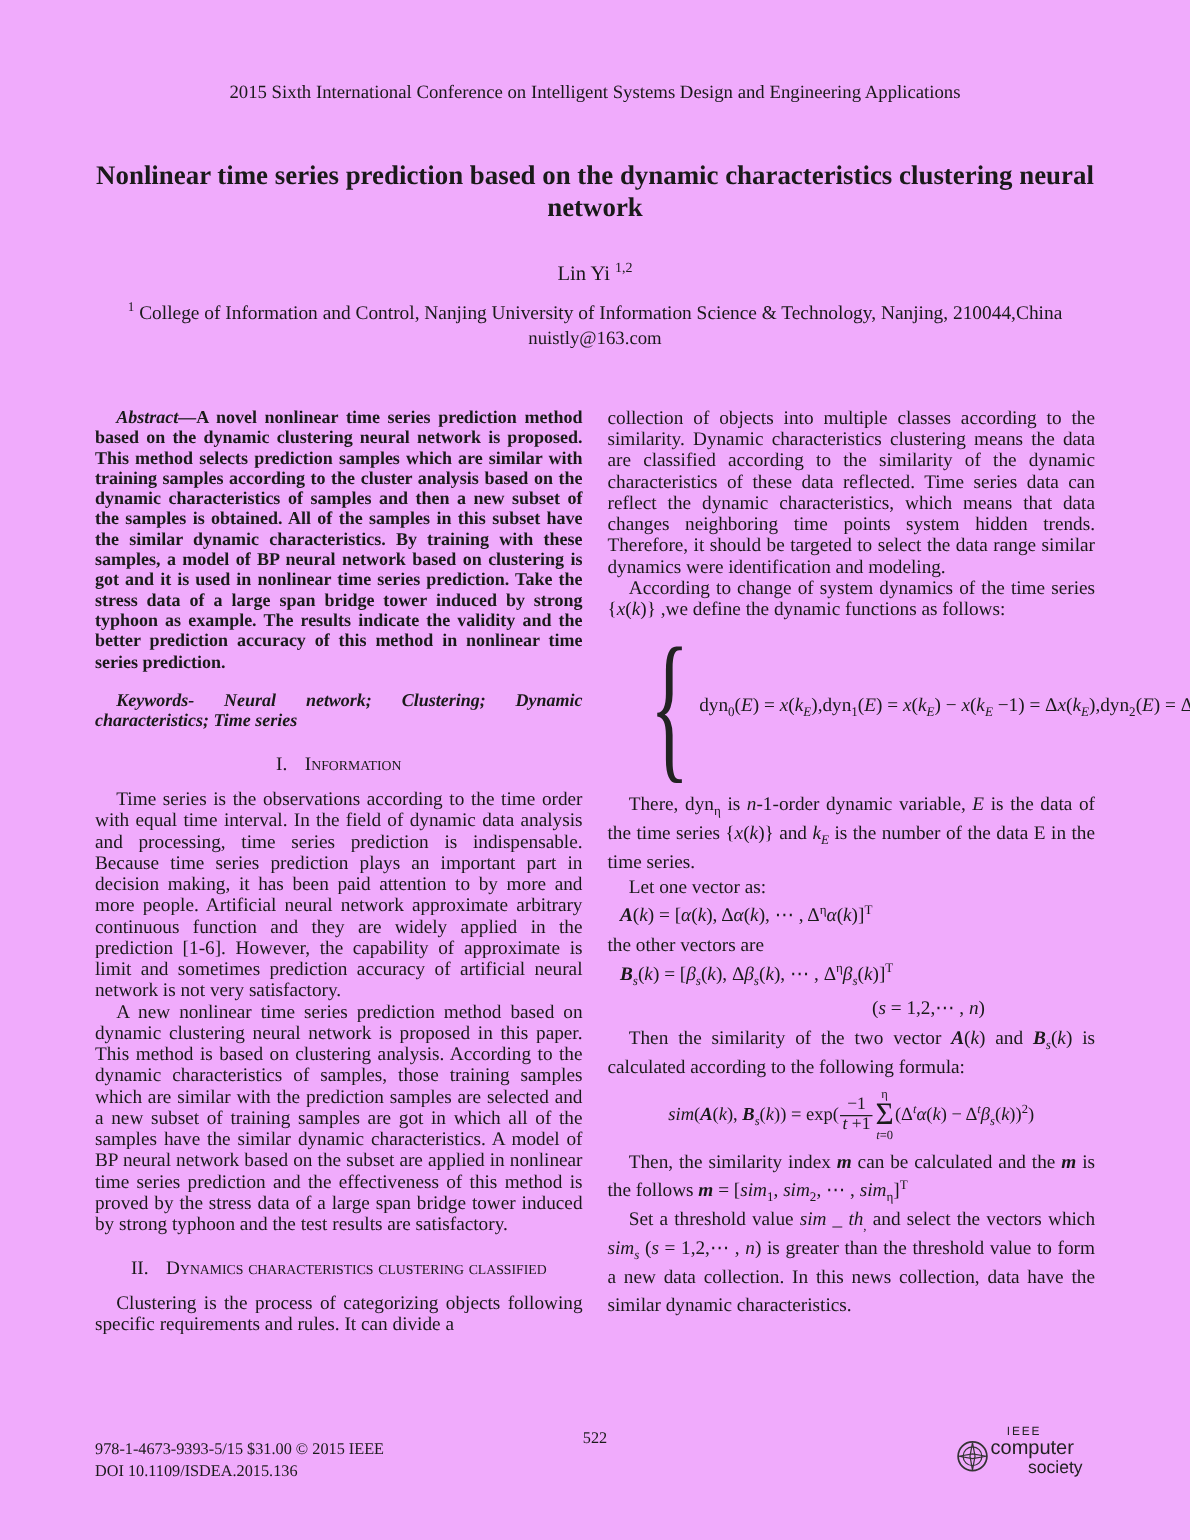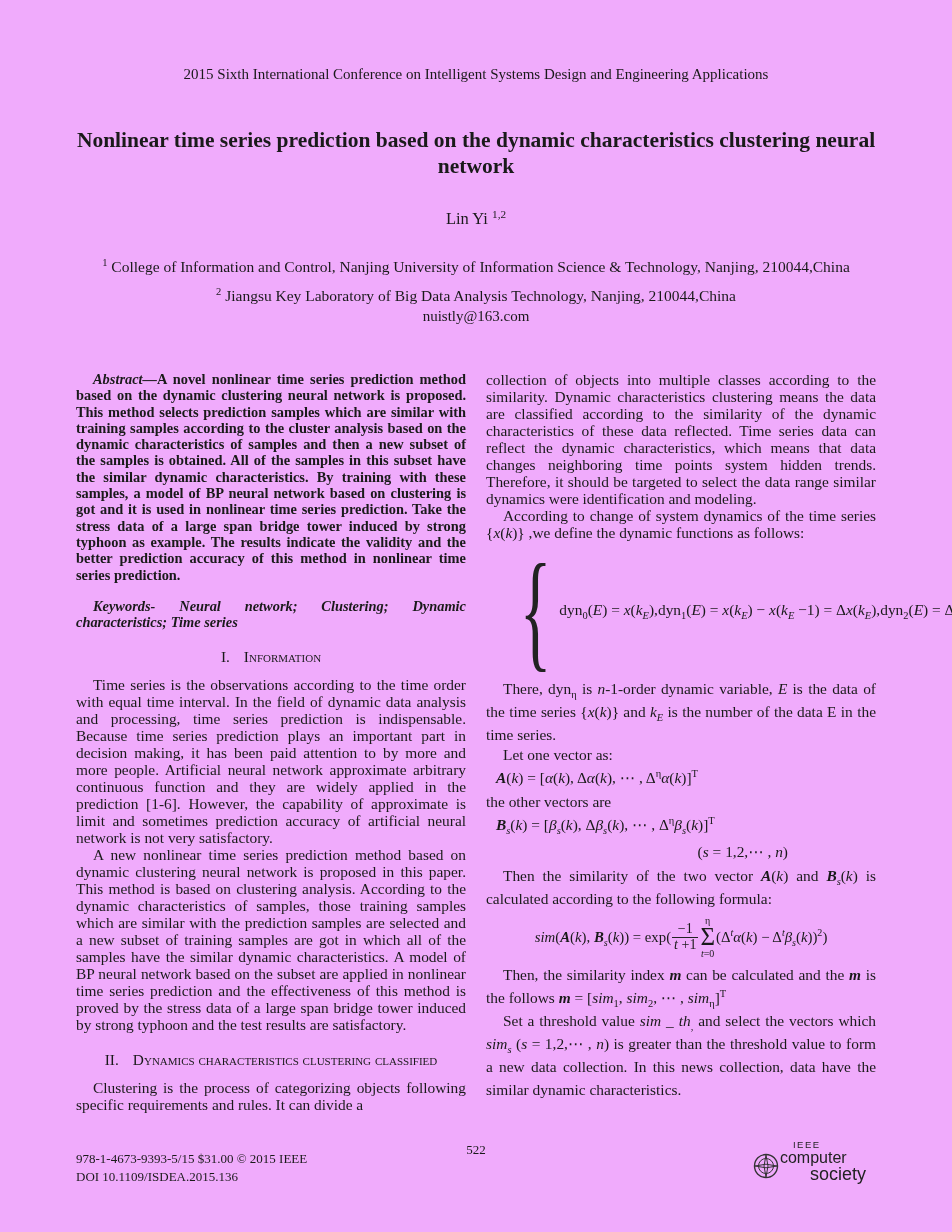--- a/index.html
+++ b/index.html
@@ -21,21 +21,21 @@
   }
   .paper-title{
     margin:44px auto 0;
     max-width:846px;
     text-align:center;
     font-size:21.5px;
     font-weight:bold;
     line-height:26px;
   }
   .author-line{margin-top:30px;text-align:center;font-size:16.5px;}
-  .affil{margin-top:29px;text-align:center;font-size:15.5px;}
+  .affil{margin-top:13px;text-align:center;font-size:15.5px;}
   .affil2{margin-top:11px;}
   .email-line{margin-top:3px;text-align:center;font-size:15px;}
   
   .columns{
     display:flex;
     gap:20px;
     padding:0 76px;
     margin-top:46px;
     font-size:15.4px;
   }
@@ -139,45 +139,41 @@
   .ieee-logo{
     position:absolute;right:10px;top:2px;
     display:flex;align-items:center;
     font-family:"Liberation Sans","DejaVu Sans",sans-serif;
     color:#222;
   }
   .logo-emblem{margin-right:1px;margin-top:12px;}
   .logo-text{display:flex;flex-direction:column;line-height:1;}
   .logo-l1{font-size:9.5px;letter-spacing:1.5px;margin-left:13px;}
   .logo-l2{font-size:16px;margin-top:0px;}
-  .logo-l3{font-size:18px;margin-left:30px;margin-top:-1px;}
+  .logo-l3{font-size:14px;margin-left:30px;margin-top:-1px;}
 </style>
 </head>
 <body>
 
 <div class="page">
 
   <div class="conf-header">2015 Sixth International Conference on Intelligent Systems Design and Engineering Applications</div>
 
   <div class="paper-title">Nonlinear time series prediction based on the dynamic characteristics clustering neural network</div>
 
   <div class="author-line">
     <span>Lin Yi</span>
     <sup>1,2</sup>
   </div>
 
   <div class="affil">
     <sup>1</sup>
     <span>College of Information and Control, Nanjing University of Information Science &amp; Technology, Nanjing, 210044,China</span>
   </div>
 
-  <div class="affil affil2">
-    <sup>2</sup>
-    <span>Jiangsu Key Laboratory of Big Data Analysis Technology, Nanjing, 210044,China</span>
-  </div>
 
   <div class="email-line">nuistly@163.com</div>
 
   <div class="columns">
 
     <div class="col">
       <p class="abstract"><span class="abstract-label">Abstract—</span><span>A novel nonlinear time series prediction method based on the dynamic clustering neural network is proposed. This method selects prediction samples which are similar with training samples according to the cluster analysis based on the dynamic characteristics of samples and then a new subset of the samples is obtained. All of the samples in this subset have the similar dynamic characteristics. By training with these samples, a model of BP neural network based on clustering is got and it is used in nonlinear time series prediction. Take the stress data of a large span bridge tower induced by strong typhoon as example. The results indicate the validity and the better prediction accuracy of this method in nonlinear time series prediction.</span></p>
 
       <p class="keywords"><span>Keywords-</span><span> Neural network; Clustering;  Dynamic characteristics;  Time series</span></p>
 

